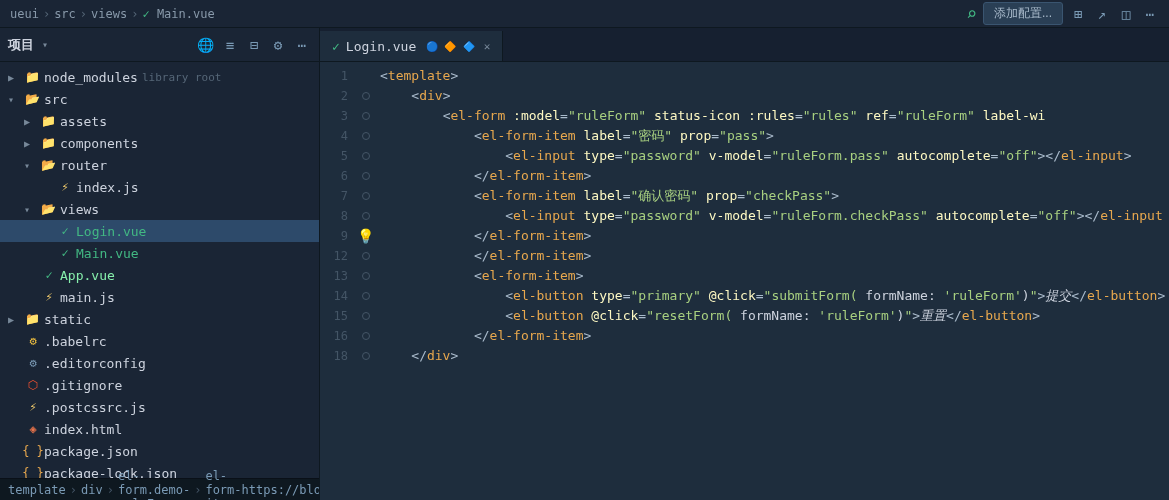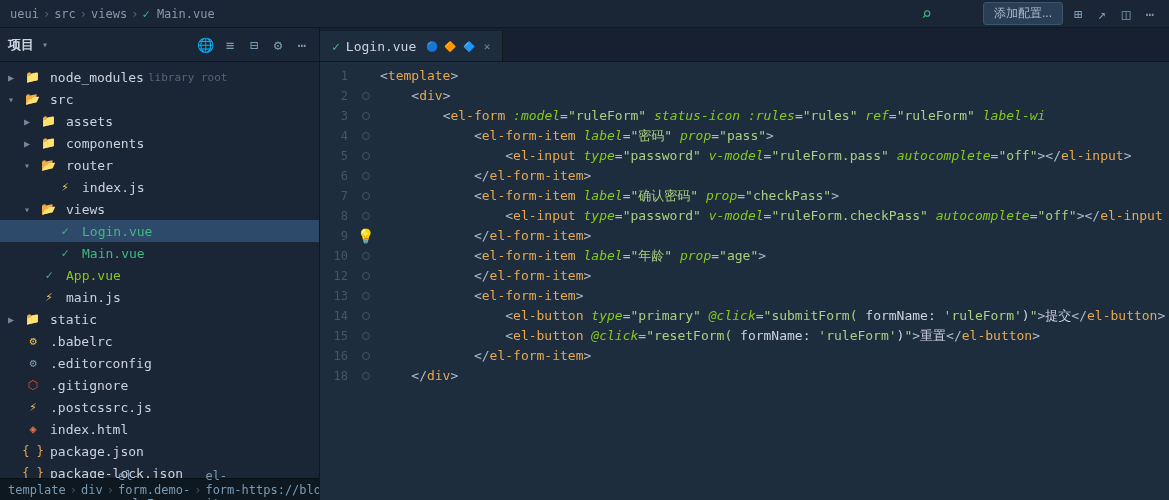--- a/index.html
+++ b/index.html
@@ -39,21 +39,20 @@
       gap: 6px;
     }
     .add-config-btn {
       background: #2a3f55;
       border: 1px solid #3a5570;
       color: #aabbcc;
       padding: 2px 10px;
       border-radius: 3px;
       font-size: 12px;
       cursor: pointer;
-      margin-left: 45px;
     }
     .top-icon {
       width: 18px;
       height: 18px;
       display: flex;
       align-items: center;
       justify-content: center;
       color: #7a9ab5;
       font-size: 14px;
       cursor: pointer;
@@ -137,21 +136,21 @@
     .tree-icon {
       width: 18px;
       flex-shrink: 0;
       display: flex;
       align-items: center;
       justify-content: center;
       font-size: 12px;
     }
     .tree-label {
       font-size: 13px;
-      margin-left: 8px;
+      margin-left: 2px;
     }
     .label-white { color: #cdd3de; }
 
     
     .icon-folder { color: #e8c46a; }
     .icon-file-js { color: #e8c46a; }
     .icon-file-json { color: #e8a84e; }
 
     .indent-1 { padding-left: 8px; }
     .indent-2 { padding-left: 24px; }
@@ -258,25 +257,25 @@
     .code-text {
       flex: 1;
       font-size: 13px;
       padding-left: 4px;
       white-space: pre;
       line-height: 20px;
     }
 
     
     .c-tag { color: #e8a84e; }
-    .c-attr { color: #84cc16; font-style: italic; }
+    .c-attr { color: #fef9c3; }
     .c-string { color: #a8d080; }
     .c-punct { color: #aabbcc; }
     .c-text { color: #cdd3de; margin-top: 16px; }
-    .c-chinese { color: #cdd3de; }
+    .c-chinese { color: #cdd3de; font-style: italic; }
     .editor-content { position: relative; z-index: 1; }
   </style>
 </head>
 <body>
 
 <div class="top-bar">
   <div class="top-bar-breadcrumb">
     <span>ueui</span>
     <span class="sep">›</span>
     <span>src</span>
@@ -365,21 +364,21 @@
 
       <div class="tree-item indent-3">
         <span class="tree-arrow"></span>
         <span class="tree-icon" style="color:#42b883;">✓</span>
         <span class="tree-label" style="color:#42b883;">Main.vue</span>
       </div>
 
       <div class="tree-item indent-2">
         <span class="tree-arrow"></span>
         <span class="tree-icon" style="color:#42b883;">✓</span>
-        <span class="tree-label" style="color:#84cc16;">App.vue</span>
+        <span class="tree-label" style="color:#86efac;">App.vue</span>
       </div>
 
       <div class="tree-item indent-2">
         <span class="tree-arrow"></span>
         <span class="tree-icon icon-file-js">⚡</span>
         <span class="tree-label label-white">main.js</span>
       </div>
 
       <div class="tree-item indent-1">
         <span class="tree-arrow">▶</span>
@@ -524,27 +523,20 @@
         </div>
 
         <div class="code-line">
           <span class="line-number">9</span>
           <span class="line-gutter">
               <span class="gutter-bulb">💡</span>
             </span>
           <span class="code-text">            <span class="c-punct">&lt;/</span><span class="c-tag">el-form-item</span><span class="c-punct">&gt;</span></span>
         </div>
 
-        <div class="code-line">
-          <span class="line-number">10</span>
-          <span class="line-gutter">
-              <span class="gutter-dot"></span>
-            </span>
-          <span class="code-text">            <span class="c-punct">&lt;</span><span class="c-tag">el-form-item</span> <span class="c-attr">label</span><span class="c-punct">=</span><span class="c-string">"年龄"</span> <span class="c-attr">prop</span><span class="c-punct">=</span><span class="c-string">"age"</span><span class="c-punct">&gt;</span></span>
-        </div>
 
 
         <div class="code-line">
           <span class="line-number">12</span>
           <span class="line-gutter">
               <span class="gutter-dot"></span>
             </span>
           <span class="code-text">            <span class="c-punct">&lt;/</span><span class="c-tag">el-form-item</span><span class="c-punct">&gt;</span></span>
         </div>
 

